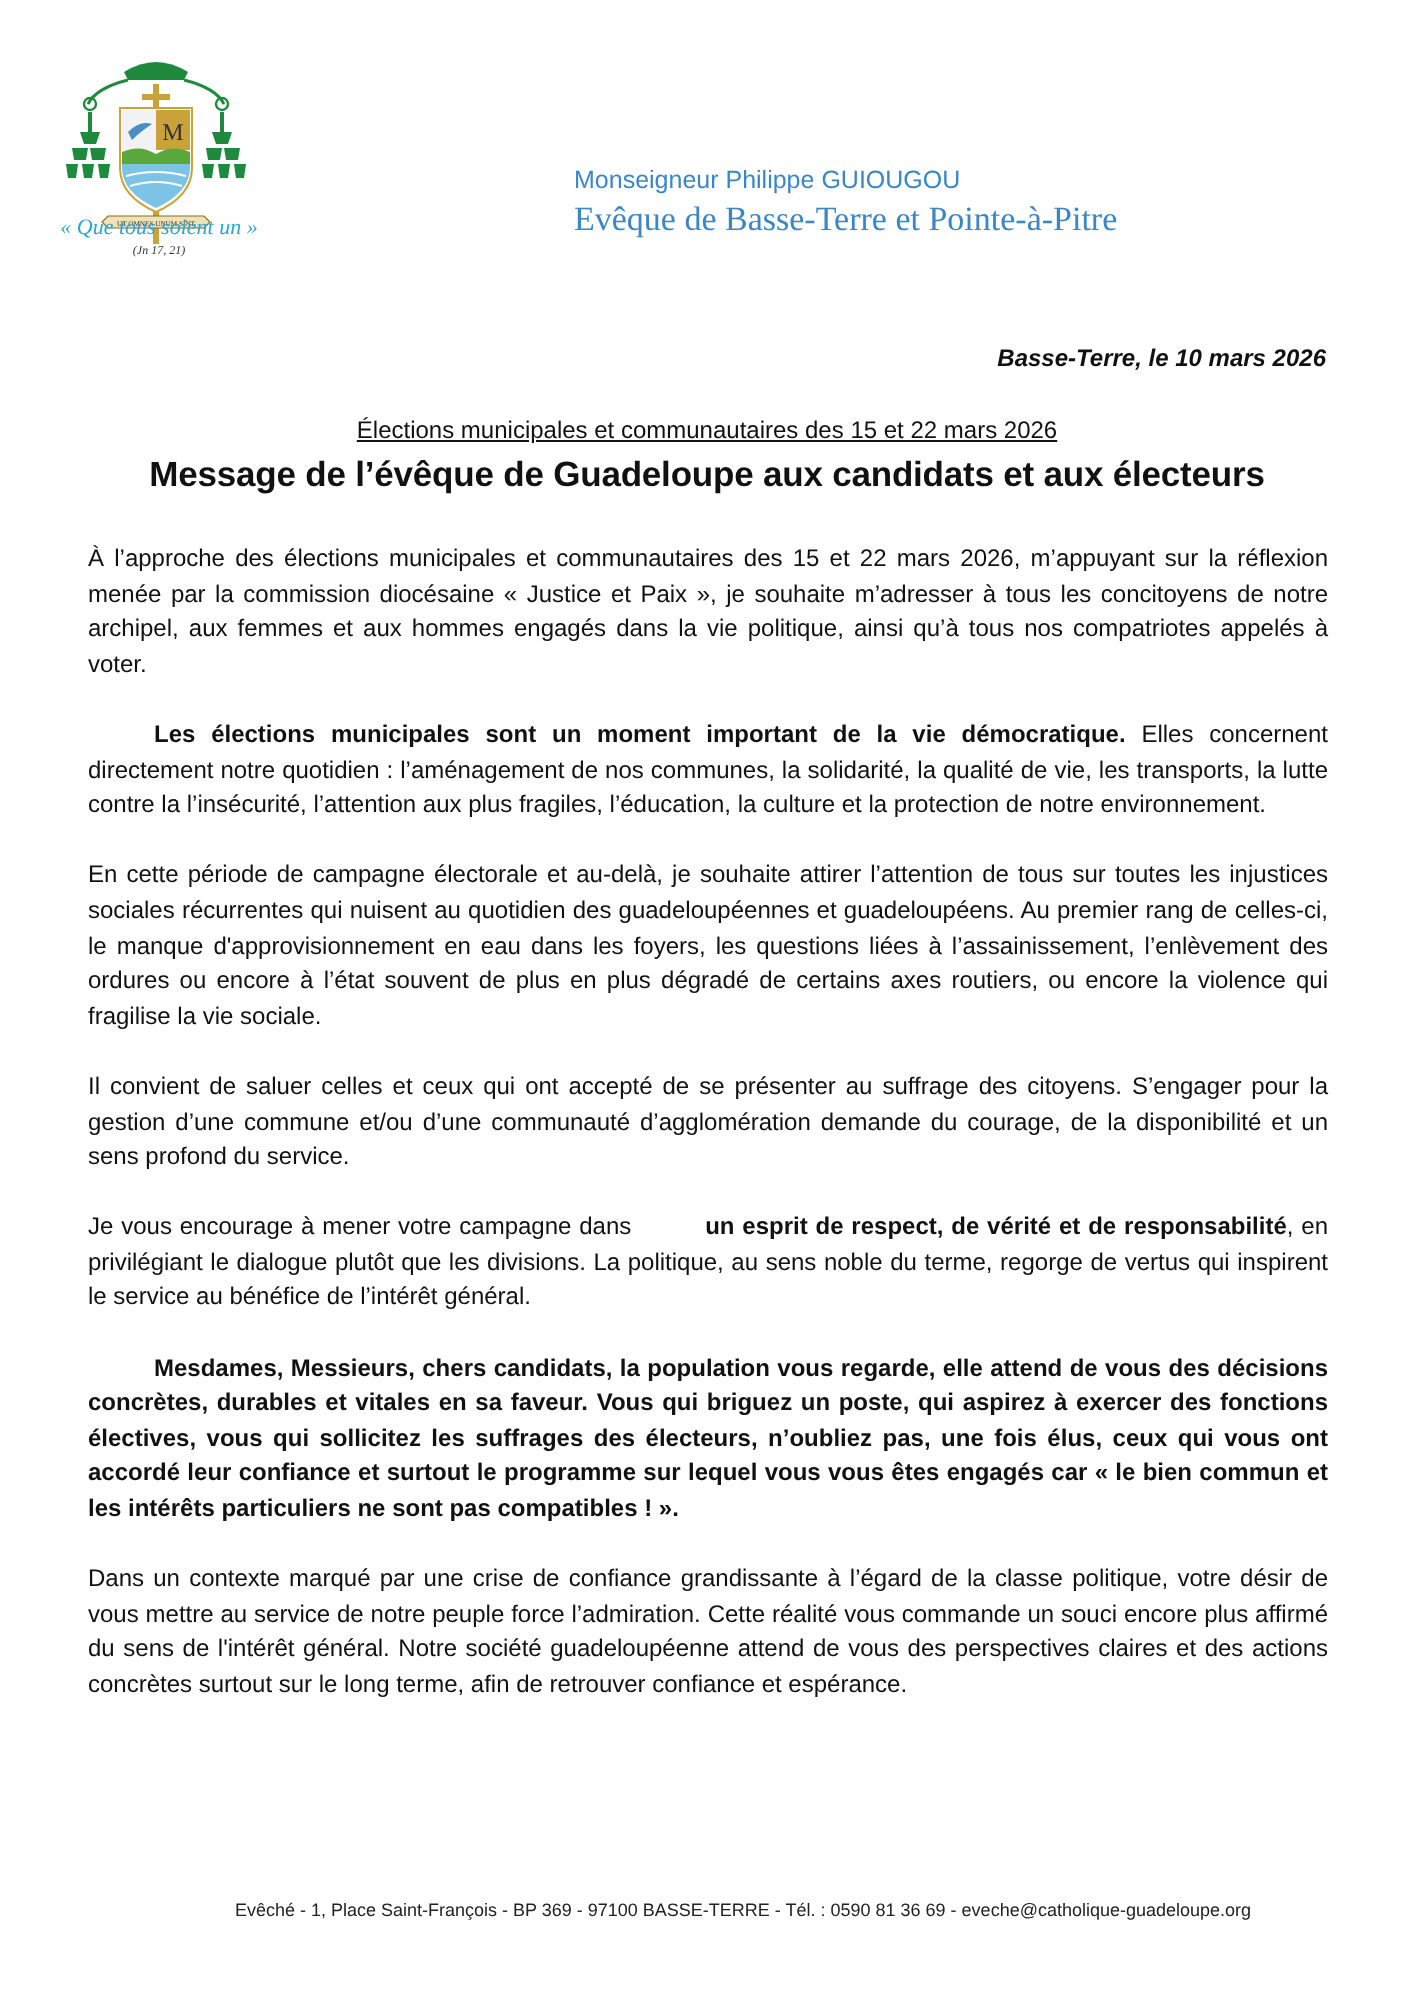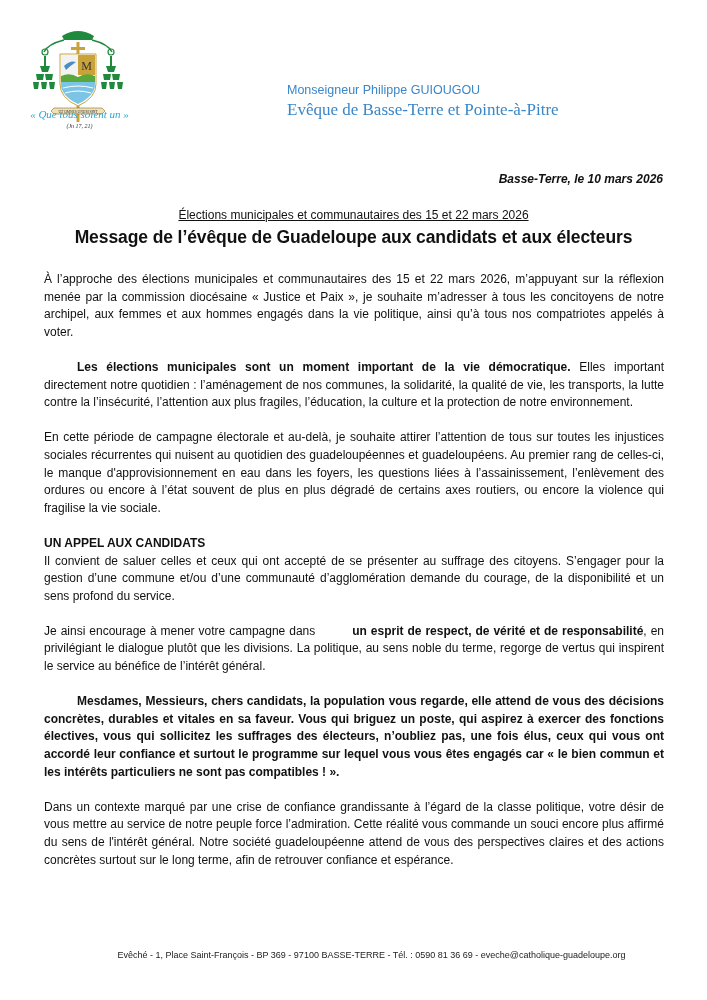--- a/index.html
+++ b/index.html
@@ -84,22 +84,21 @@
 <div class="header-name">Monseigneur Philippe GUIOUGOU</div>
 <div class="header-title">Evêque de Basse-Terre et Pointe-à-Pitre</div>
 
 <div class="dateline">Basse-Terre, le 10 mars 2026</div>
 
 <div class="subtitle"><span>Élections municipales et communautaires des 15 et 22 mars 2026</span></div>
 <div class="main-title">Message de l’évêque de Guadeloupe aux candidats et aux électeurs</div>
 
 <div class="body">
   <p>À l’approche des élections municipales et communautaires des 15 et 22 mars 2026, m’appuyant sur la réflexion menée par la commission diocésaine « Justice et Paix », je souhaite m’adresser à tous les concitoyens de notre archipel, aux femmes et aux hommes engagés dans la vie politique, ainsi qu’à tous nos compatriotes appelés à voter.</p>
-  <p><b>Les élections municipales sont un moment important de la vie démocratique.</b><span> Elles important directement notre quotidien : l’aménagement de nos communes, la solidarité, la qualité de vie, les transports, la lutte contre la l’insécurité, l’attention aux plus fragiles, l’éducation, la culture et la protection de notre environnement.</span></p>
+  <p><b>Les élections municipales sont un moment important de la vie démocratique.</b><span> Elles concernent directement notre quotidien : l’aménagement de nos communes, la solidarité, la qualité de vie, les transports, la lutte contre la l’insécurité, l’attention aux plus fragiles, l’éducation, la culture et la protection de notre environnement.</span></p>
   <p>En cette période de campagne électorale et au-delà, je souhaite attirer l’attention de tous sur toutes les injustices sociales récurrentes qui nuisent au quotidien des guadeloupéennes et guadeloupéens. Au premier rang de celles-ci, le manque d'approvisionnement en eau dans les foyers, les questions liées à l’assainissement, l’enlèvement des ordures ou encore à l’état souvent de plus en plus dégradé de certains axes routiers, ou encore la violence qui fragilise la vie sociale.</p>
-  <p class="heading">UN APPEL AUX CANDIDATS</p>
   <p>Il convient de saluer celles et ceux qui ont accepté de se présenter au suffrage des citoyens. S’engager pour la gestion d’une commune et/ou d’une communauté d’agglomération demande du courage, de la disponibilité et un sens profond du service.</p>
-  <p><span>Je ainsi encourage à mener votre campagne dans </span><b>un esprit de respect, de vérité et de responsabilité</b><span>, en privilégiant le dialogue plutôt que les divisions. La politique, au sens noble du terme, regorge de vertus qui inspirent le service au bénéfice de l’intérêt général.</span></p>
+  <p><span>Je vous encourage à mener votre campagne dans </span><b>un esprit de respect, de vérité et de responsabilité</b><span>, en privilégiant le dialogue plutôt que les divisions. La politique, au sens noble du terme, regorge de vertus qui inspirent le service au bénéfice de l’intérêt général.</span></p>
   <p><b>Mesdames, Messieurs, chers candidats, la population vous regarde, elle attend de vous des décisions concrètes, durables et vitales en sa faveur. Vous qui briguez un poste, qui aspirez à exercer des fonctions électives, vous qui sollicitez les suffrages des électeurs, n’oubliez pas, une fois élus, ceux qui vous ont accordé leur confiance et surtout le programme sur lequel vous vous êtes engagés car « le bien commun et les intérêts particuliers ne sont pas compatibles ! ».</b></p>
   <p>Dans un contexte marqué par une crise de confiance grandissante à l’égard de la classe politique, votre désir de vous mettre au service de notre peuple force l’admiration. Cette réalité vous commande un souci encore plus affirmé du sens de l'intérêt général. Notre société guadeloupéenne attend de vous des perspectives claires et des actions concrètes surtout sur le long terme, afin de retrouver confiance et espérance.</p>
 </div>
 
 <div class="footer">Evêché - 1, Place Saint-François - BP 369 - 97100 BASSE-TERRE - Tél. : 0590 81 36 69 - eveche@catholique-guadeloupe.org</div>
 
 </body></html>

